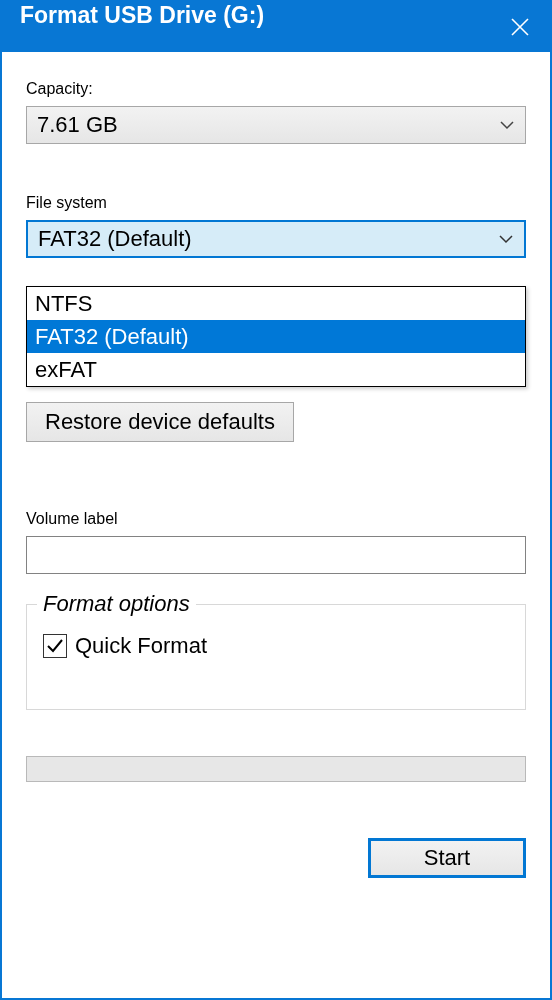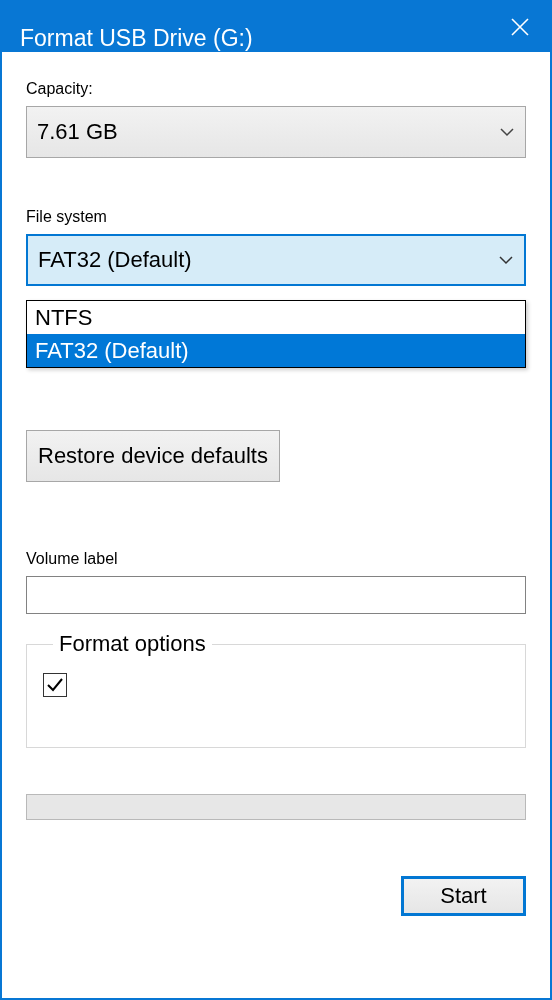--- a/index.html
+++ b/index.html
@@ -16,24 +16,24 @@
       border: 2px solid #0877d4;
       background: #fff;
       display: flex;
       flex-direction: column;
     }
     .titlebar {
       background: #0877d4;
       color: #fff;
       height: 50px;
       display: flex;
-      align-items: flex-end;
+      align-items: flex-start;
       padding-left: 18px;
       font-size: 23px;
-      font-weight: 400;
+      font-weight: 700;
     }
     .titlebar-title { flex: 1; }
     .close-btn {
       width: 60px;
       height: 50px;
       display: flex;
       align-items: center;
       justify-content: center;
       cursor: pointer;
     }
@@ -41,21 +41,21 @@
     .content {
       flex: 1;
       padding: 28px 24px 20px 24px;
       position: relative;
       font-size: 22px;
       color: #000;
     }
     .label { margin-bottom: 8px; font-size: 16px; }
     .combo {
       width: 100%;
-      height: 52px;
+      height: 38px;
       border: 1px solid #a7a7a7;
       background: linear-gradient(#f2f2f2, #e6e6e6);
       display: flex;
       align-items: center;
       padding: 0 10px;
       font-size: 22px;
       cursor: pointer;
       position: relative;
     }
     .combo-text { flex: 1; }
@@ -86,22 +86,22 @@
       font-size: 22px;
       cursor: pointer;
     }
     .dropdown-item.selected {
       background: #0078d7;
       color: #fff;
     }
     .hidden-area { height: 100px; }
     .restore-btn {
       margin-top: 44px;
-      height: 52px;
-      padding: 0 11px;
+      height: 40px;
+      padding: 0 18px;
       border: 1px solid #a7a7a7;
       background: linear-gradient(#f2f2f2, #e6e6e6);
       font-size: 22px;
       display: inline-flex;
       align-items: center;
       cursor: pointer;
     }
     .vol-section { margin-top: 68px; }
     .textinput {
       width: 100%;
@@ -113,24 +113,25 @@
     }
     .groupbox {
       margin-top: 30px;
       border: 1px solid #d8d8d8;
       padding: 20px 16px 50px 16px;
       position: relative;
     }
     .groupbox-title {
       position: absolute;
       top: -14px;
-      left: 26px;
+      left: 10px;
       background: #fff;
       padding: 0 6px;
       font-size: 22px;
+      font-style: italic;
     }
     .checkbox-row {
       display: flex;
       align-items: center;
       gap: 8px;
       margin-top: 8px;
     }
     .checkbox {
       width: 24px;
       height: 24px;
@@ -148,21 +149,21 @@
       border: 1px solid #b9b9b9;
       background: #e7e7e7;
     }
     .button-row {
       margin-top: 56px;
       display: flex;
       justify-content: flex-end;
       gap: 18px;
     }
     .btn {
-      width: 125px;
+      width: 158px;
       height: 40px;
       border: 1px solid #a7a7a7;
       background: linear-gradient(#f2f2f2, #e6e6e6);
       font-size: 22px;
       display: flex;
       align-items: center;
       justify-content: center;
       cursor: pointer;
     }
     .btn.default {
@@ -196,39 +197,41 @@
       <div class="label">File system</div>
       <div class="combo open">
         <span class="combo-text">FAT32 (Default)</span>
         <svg class="chevron" viewBox="0 0 16 16">
             <path d="M2 5 L8 11 L14 5" stroke="#333" stroke-width="1.5" fill="none"></path>
           </svg>
       </div>
       <div class="dropdown-list">
         <div class="dropdown-item">NTFS</div>
         <div class="dropdown-item selected">FAT32 (Default)</div>
+        <div class="dropdown-item">exFAT</div>
       </div>
       <div class="hidden-area"></div>
     </div>
 
     <div class="restore-btn">Restore device defaults</div>
 
     <div class="vol-section">
       <div class="label">Volume label</div>
       <input class="textinput" type="text" value="" style="">
     </div>
 
     <div class="groupbox">
       <div class="groupbox-title">Format options</div>
       <div class="checkbox-row">
         <div class="checkbox">
           <svg viewBox="0 0 18 18">
               <path d="M2 9 L7 14 L16 3" stroke="#000" stroke-width="2" fill="none"></path>
             </svg>
         </div>
+        <span>Quick Format</span>
       </div>
     </div>
 
     <div class="progress"></div>
 
     <div class="button-row">
       <div class="btn default">Start</div>
     </div>
 
   </div>

